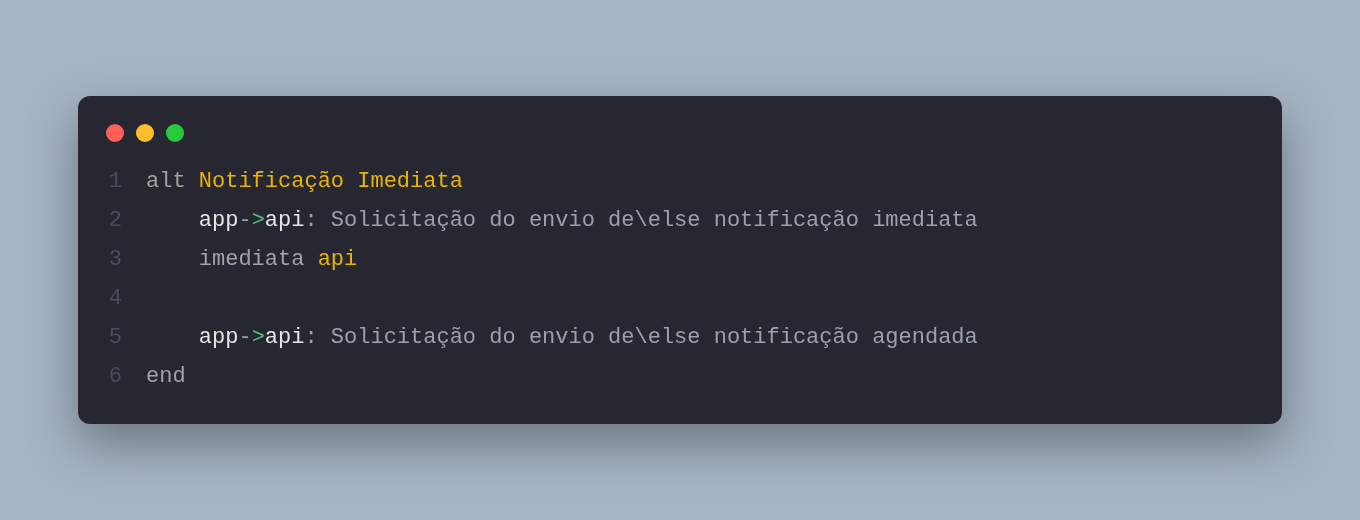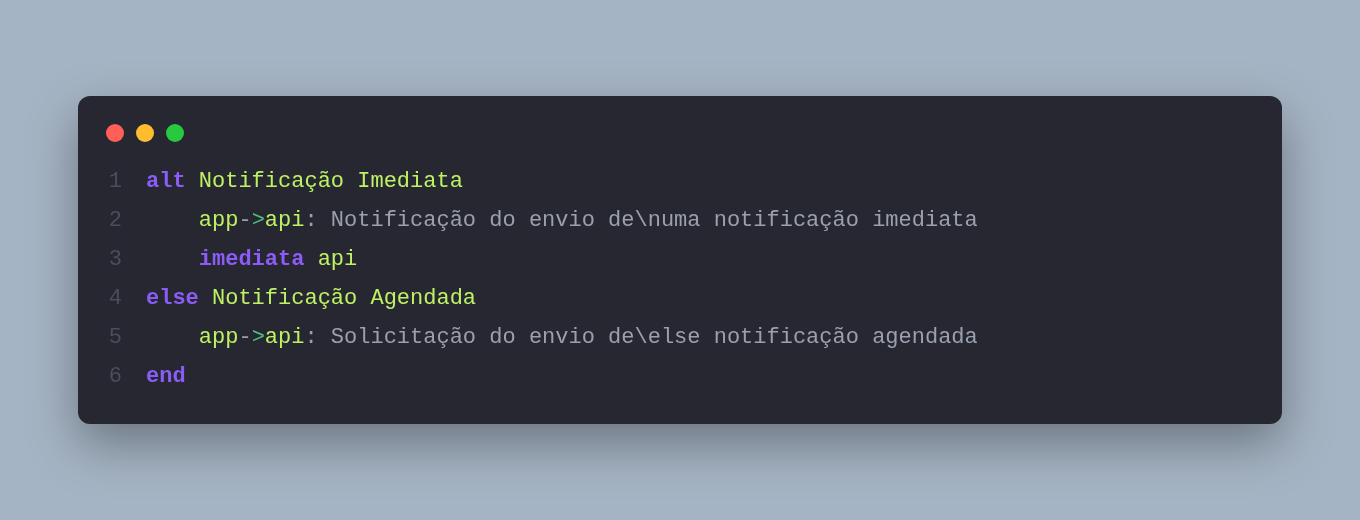--- a/index.html
+++ b/index.html
@@ -42,38 +42,38 @@
       white-space: pre;
     }
     .gutter {
       color: #4a4d5c;
       width: 40px;
       text-align: right;
       padding-right: 24px;
       flex-shrink: 0;
       user-select: none;
     }
-    .tok-kw { color: #8b5cf6; font-weight: bold; }
-    .tok-label { color: #bef264; }
-    .tok-var { color: #bef264; margin-top: 22px; }
+    .tok-kw { color: #a3a3a3; }
+    .tok-label { color: #eab308; }
+    .tok-var { color: #e5e5e5; margin-top: 22px; }
     .tok-op { color: #9aa0ae; }
     .tok-arrow { color: #4fc07e; }
     .tok-text { color: #9aa0ae; }
     .tok-colon { color: #9aa0ae; }
   </style>
 </head>
 <body>
 
 <div class="window">
   <div class="titlebar">
     <div class="dot red"></div>
     <div class="dot yellow"></div>
     <div class="dot green"></div>
   </div>
   <div class="code" id="code-container">
       <div class="line"><span class="gutter">1</span><span><span class="tok-kw">alt</span><span class="tok-label"> Notificação Imediata</span></span></div>
-      <div class="line"><span class="gutter">2</span><span><span>    </span><span class="tok-var">app</span><span class="tok-op">-</span><span class="tok-arrow">&gt;</span><span class="tok-var">api</span><span class="tok-colon">:</span><span class="tok-text"> Notificação do envio de\numa notificação imediata</span></span></div>
+      <div class="line"><span class="gutter">2</span><span><span>    </span><span class="tok-var">app</span><span class="tok-op">-</span><span class="tok-arrow">&gt;</span><span class="tok-var">api</span><span class="tok-colon">:</span><span class="tok-text"> Solicitação do envio de\else notificação imediata</span></span></div>
       <div class="line"><span class="gutter">3</span><span><span>    </span><span class="tok-kw">imediata</span><span class="tok-label"> api</span></span></div>
-      <div class="line"><span class="gutter">4</span><span><span class="tok-kw">else</span><span class="tok-label"> Notificação Agendada</span></span></div>
+      <div class="line"><span class="gutter">4</span></div>
       <div class="line"><span class="gutter">5</span><span><span>    </span><span class="tok-var">app</span><span class="tok-op">-</span><span class="tok-arrow">&gt;</span><span class="tok-var">api</span><span class="tok-colon">:</span><span class="tok-text"> Solicitação do envio de\else notificação agendada</span></span></div>
       <div class="line"><span class="gutter">6</span><span><span class="tok-kw">end</span></span></div>
     </div>
 </div>
 
 </body></html>

